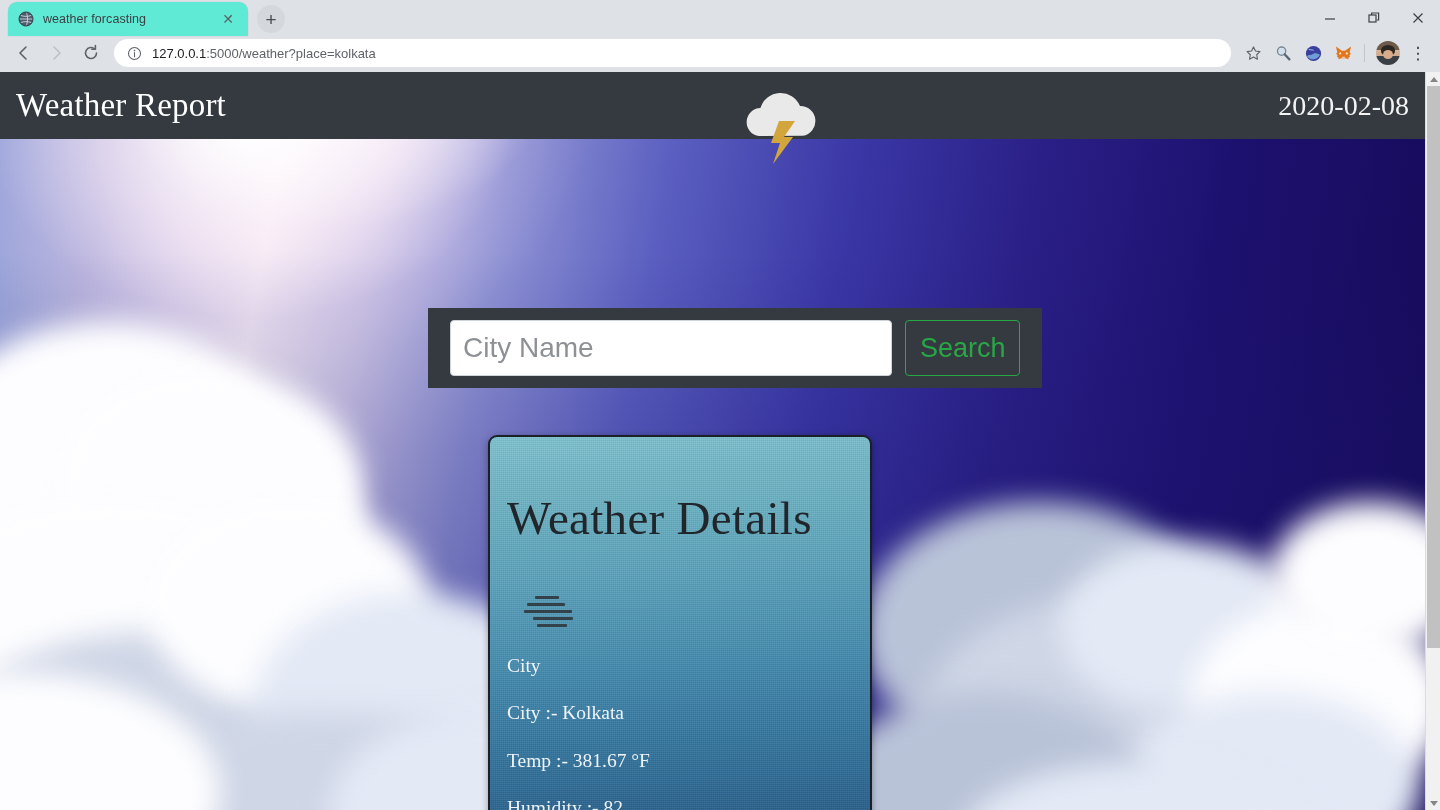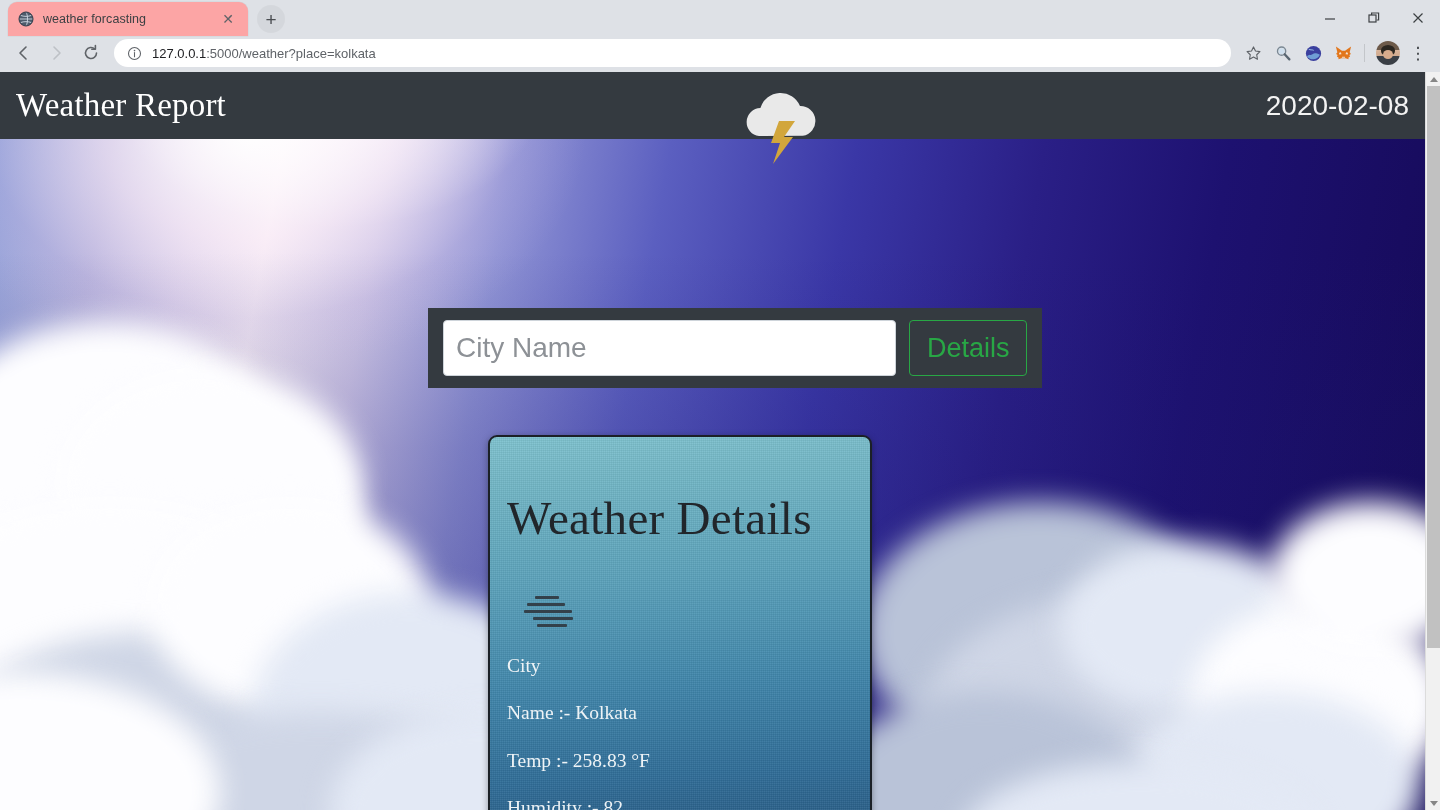--- a/index.html
+++ b/index.html
@@ -13,21 +13,21 @@
   
   #browser { width: 1440px; height: 810px; position: relative; }
 
   .tabstrip {
     height: 36px; background: #dee1e6;
     display: flex; align-items: flex-end; position: relative;
   }
   .tab {
     margin-left: 8px;
     width: 240px; height: 34px;
-    background: #fca5a5;
+    background: #5eead4;
     border-radius: 9px 9px 0 0;
     display: flex; align-items: center;
     padding: 0 10px;
     box-shadow: 0 0 0 0.5px rgba(0,0,0,0.06);
   }
   .tab-favicon {
     width: 16px; height: 16px; flex: 0 0 16px;
     margin-right: 9px;
     position: relative;
   }
@@ -168,36 +168,36 @@
     display: flex; align-items: center;
     padding: 0 16px;
     z-index: 30;
   }
   .brand {
     font-family: "Liberation Serif", serif;
     font-size: 33px; color: #fff; letter-spacing: 0.2px;
   }
   .navbar-spacer { flex: 1 1 auto; }
   .nav-date {
-    font-family: Liberation Sans, sans-serif;
+    font-family: Liberation Serif, serif;
     font-size: 28px; color: #f3f3f3;
   }
   .storm-icon {
     position: absolute; left: 733px; top: 6px;
     width: 96px; height: 96px;
     z-index: 31;
   }
 
   
   .searchwrap {
     position: absolute; left: 428px; top: 236px;
     width: 614px; height: 80px;
     background: #343a40;
     display: flex; align-items: center;
-    padding: 0 15px;
+    padding: 0 22px;
     z-index: 20;
   }
   .search-input {
     width: 455px; height: 56px;
     border: 1px solid #ced4da; border-radius: 4px;
     background: #fff;
     font-family: "Liberation Sans", sans-serif;
     font-size: 28px; color: #212529;
     padding: 0 12px;
     outline: none;
@@ -432,39 +432,39 @@
 
       <div class="storm-icon">
         <svg width="96" height="96" viewBox="0 0 96 96">
           <path d="M26 58a14 14 0 0 1 1.4-27.9A21 21 0 0 1 67 28a15 15 0 0 1 2.8 29.8z" fill="#e9e9e9"></path>
           <path d="M46 43h16l-11 16h9L40 86l7-21h-9z" fill="#d2a63c"></path>
         </svg>
       </div>
 
       <div class="searchwrap">
         <input class="search-input" type="text" placeholder="City Name" style="">
-        <button class="search-btn">Details</button>
+        <button class="search-btn">Search</button>
       </div>
 
       <div class="card">
         <div class="card-inner">
           <div class="card-title">Weather Details</div>
 
           <div class="haze-icon">
             <i class="hb1"></i>
               <i class="hb2"></i>
               <i class="hb3"></i>
               <i class="hb4"></i>
               <i class="hb5"></i>
           </div>
 
           <div class="card-lines">
             <div class="card-line">City</div>
-            <div class="card-line">Name :- Kolkata</div>
-            <div class="card-line">Temp :- 258.83 °F</div>
+            <div class="card-line">City :- Kolkata</div>
+            <div class="card-line">Temp :- 381.67 °F</div>
             <div class="card-line">Humidity :- 82</div>
 
           </div>
         </div>
       </div>
 
     </div>
 
     <div class="scrollbar">
       <div class="sb-arrow up">

